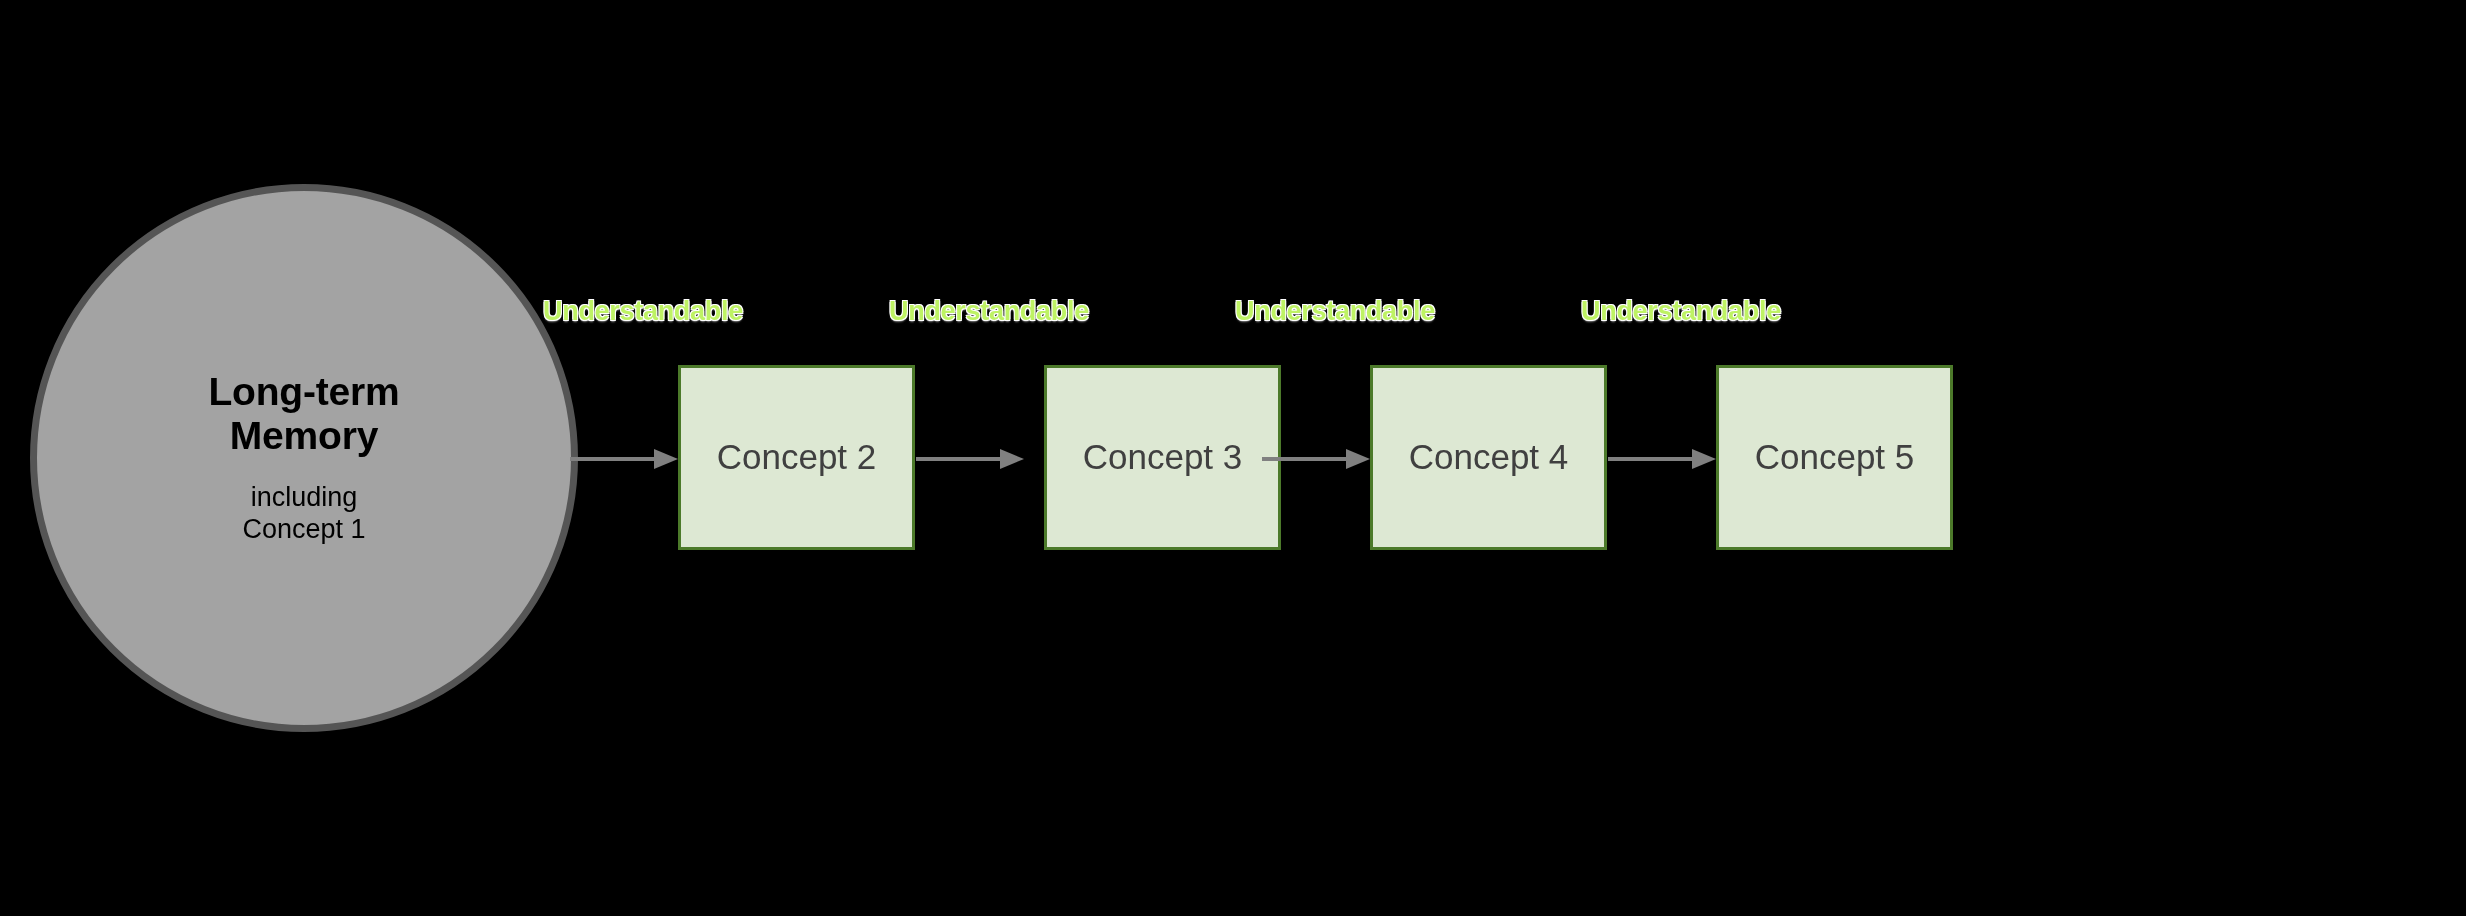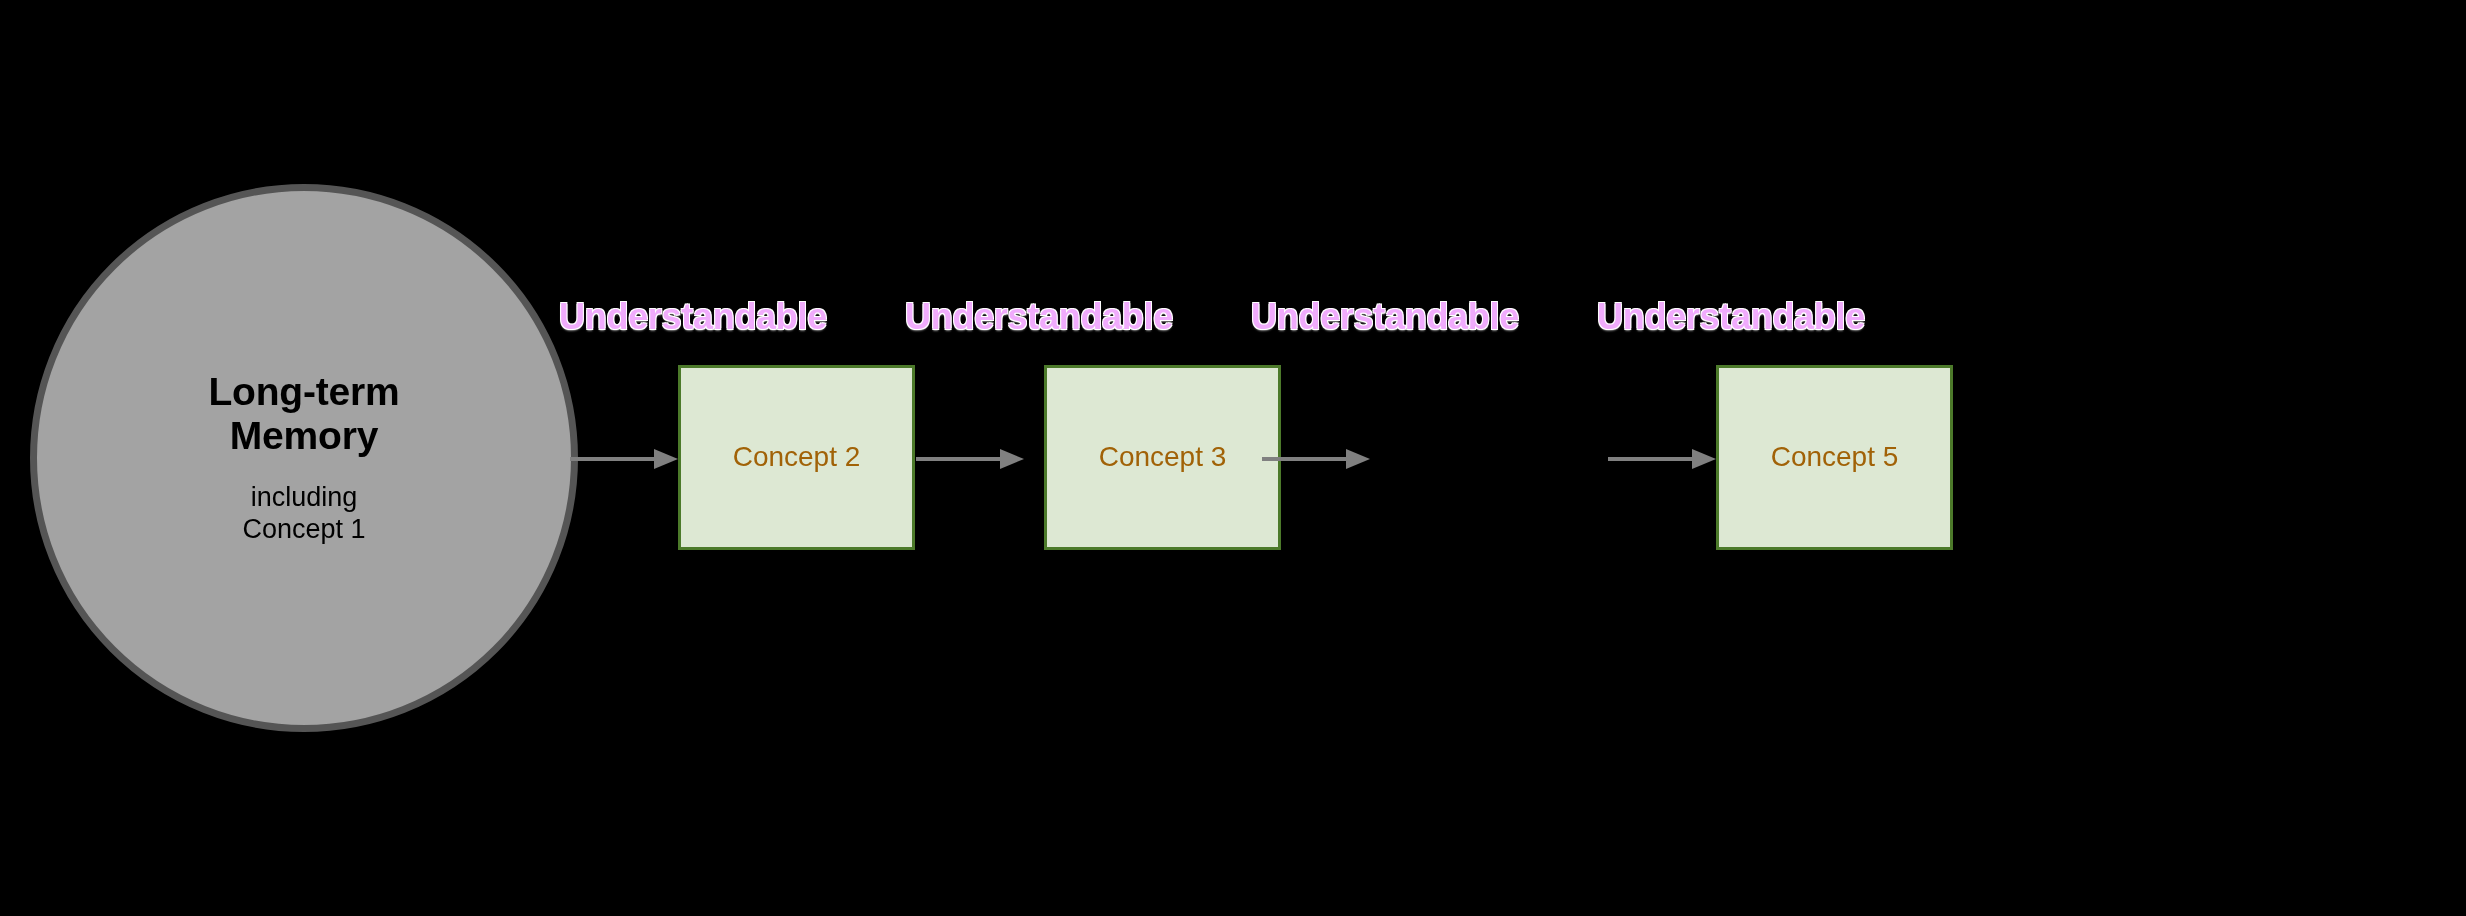--- a/index.html
+++ b/index.html
@@ -56,36 +56,35 @@
     width: 231px;
     height: 179px;
     background: #dde8d3;
     border: 3px solid #4c7a2a;
     box-sizing: content-box;
     display: flex;
     align-items: center;
     justify-content: center;
   }
   .concept-label {
-    font-size: 28px;
-    color: #a16207;
+    font-size: 35px;
+    color: #404040;
     font-weight: normal;
     text-align: center;
     line-height: 1.1;
   }
 
   
   .annotation {
     position: absolute;
     top: 296px;
     width: 300px;
-    text-align: center;
-    font-size: 36px;
+    font-size: 27px;
     font-weight: bold;
-    color: #f0abfc;
+    color: #bef264;
     letter-spacing: -0.3px;
     white-space: nowrap;
     text-shadow:
       -1px -1px 0 #ffffff,
        1px -1px 0 #ffffff,
       -1px  1px 0 #ffffff,
        1px  1px 0 #ffffff,
        0    2px 2px rgba(255,255,255,0.55);
   }
 
@@ -147,20 +146,23 @@
   <div class="concept-box" style="left:1024px;margin-left:20px;">
     <span class="concept-label">Concept 3</span>
   </div>
 
   <div class="arrow" style="left:1262px; width:108px;">
     <div class="shaft" style="width:86px;"></div>
     <div class="head" style="left:84px;"></div>
   </div>
 
   <div class="annotation" style="left:1235px;">Understandable</div>
+  <div class="concept-box" style="left:1370px;">
+    <span class="concept-label">Concept 4</span>
+  </div>
 
   <div class="arrow" style="left:1608px; width:108px;">
     <div class="shaft" style="width:86px;"></div>
     <div class="head" style="left:84px;"></div>
   </div>
 
   <div class="annotation" style="left:1581px;">Understandable</div>
   <div class="concept-box" style="left:1716px;">
     <span class="concept-label">Concept 5</span>
   </div>

